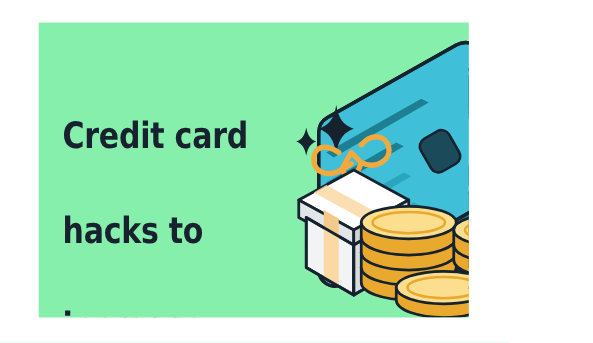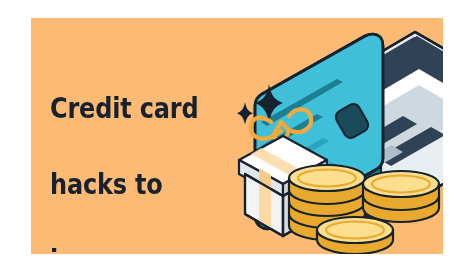--- a/index.html
+++ b/index.html
@@ -19,23 +19,23 @@
     width: 474px;
     height: 274px;
     background: #ffffff;
   }
 
   
   #panel {
     position: absolute;
     left: 31px;
     top: 18px;
-    width: 412px;
+    width: 344px;
     height: 236px;
-    background: #fdba74;
+    background: #86efac;
     overflow: hidden;
   }
 
   
   #headline {
     position: absolute;
     left: 19px;
     top: 33px;
     width: 200px;
     margin: 0;

